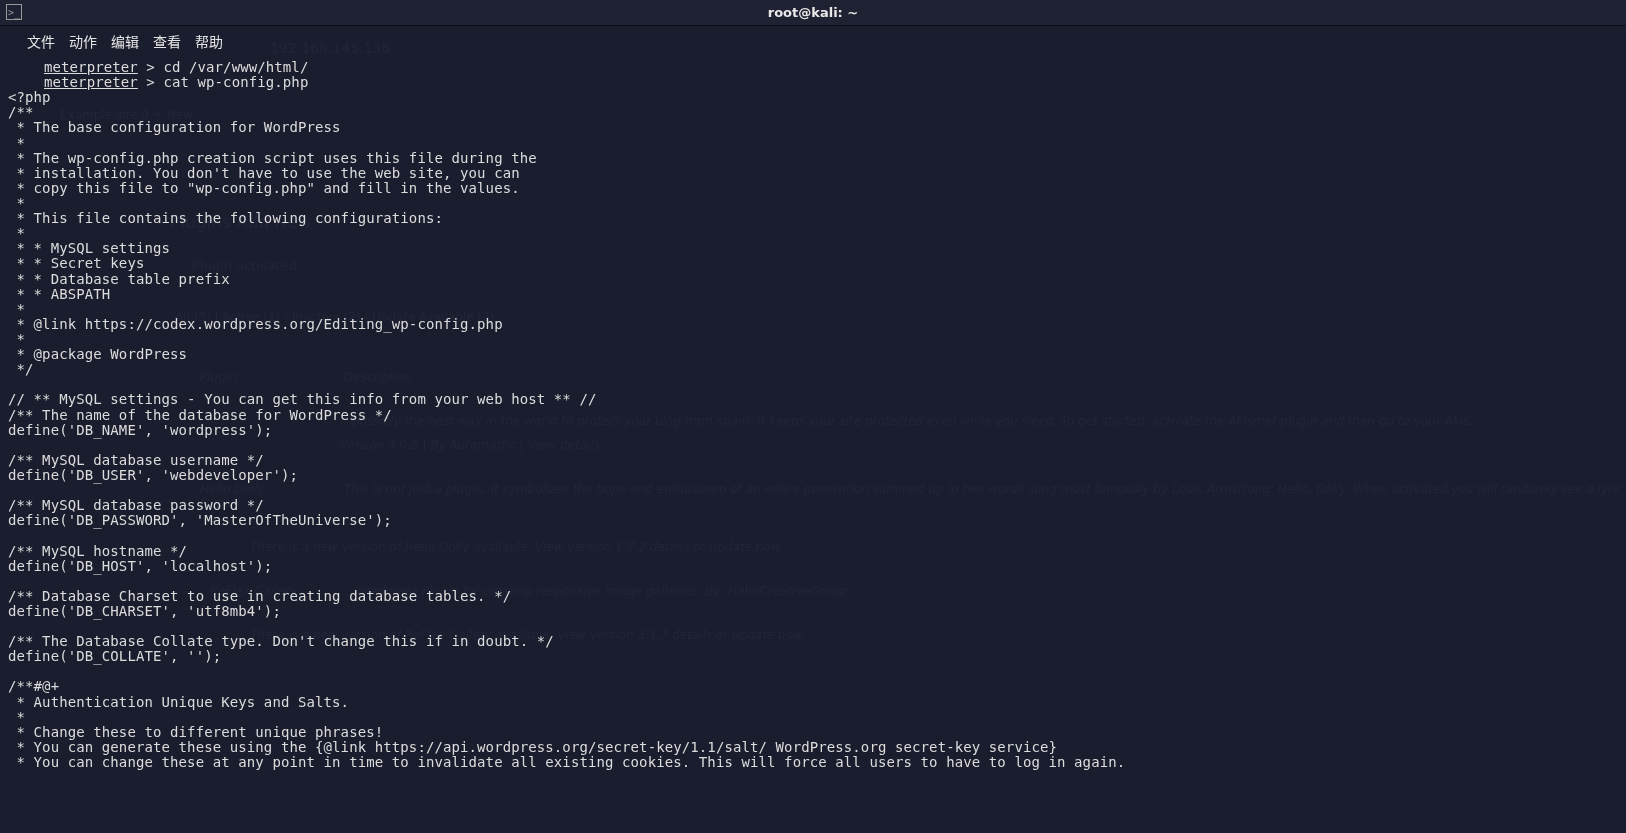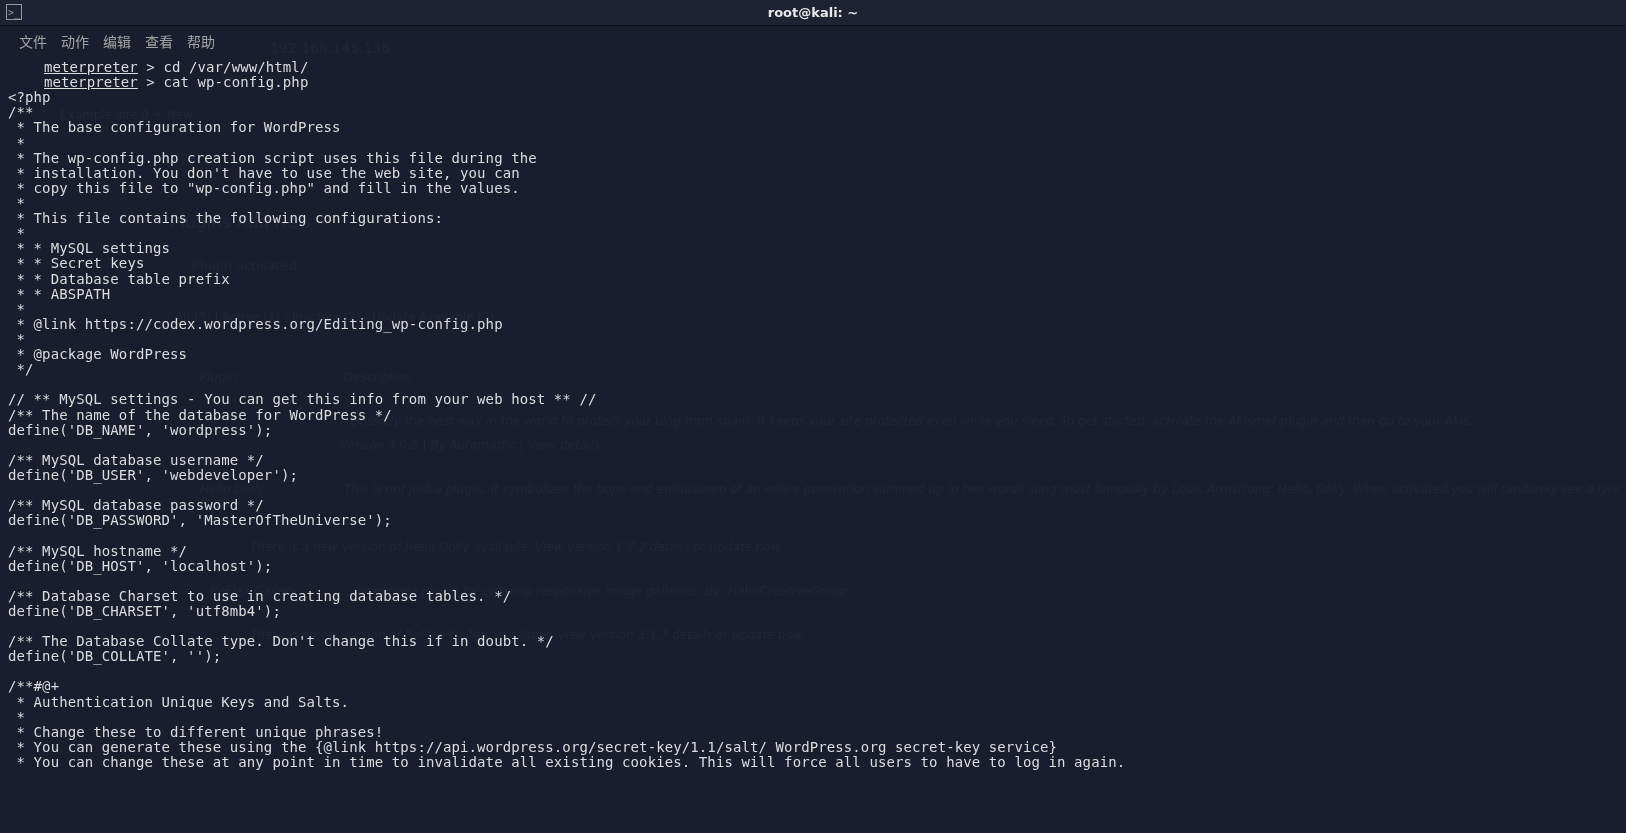--- a/index.html
+++ b/index.html
@@ -42,25 +42,25 @@
     .titlebar-title {
       color: #e8e8e8;
       font-weight: bold;
       font-size: 13px;
       font-family: "DejaVu Sans", sans-serif;
     }
     .menubar {
       height: 30px;
       display: flex;
       align-items: center;
-      padding-left: 19px;
+      padding-left: 27px;
       gap: 14px;
       font-family: "DejaVu Sans", "Noto Sans CJK SC", sans-serif;
       font-size: 14px;
-      color: #a3a3a3;
+      color: #e5e5e5;
     }
     .menubar span {
       cursor: pointer;
     }
     .terminal {
       padding: 4px 8px 8px 8px;
       white-space: pre;
       line-height: 1.08;
       font-size: 14px;
       color: #dcdcdc;

